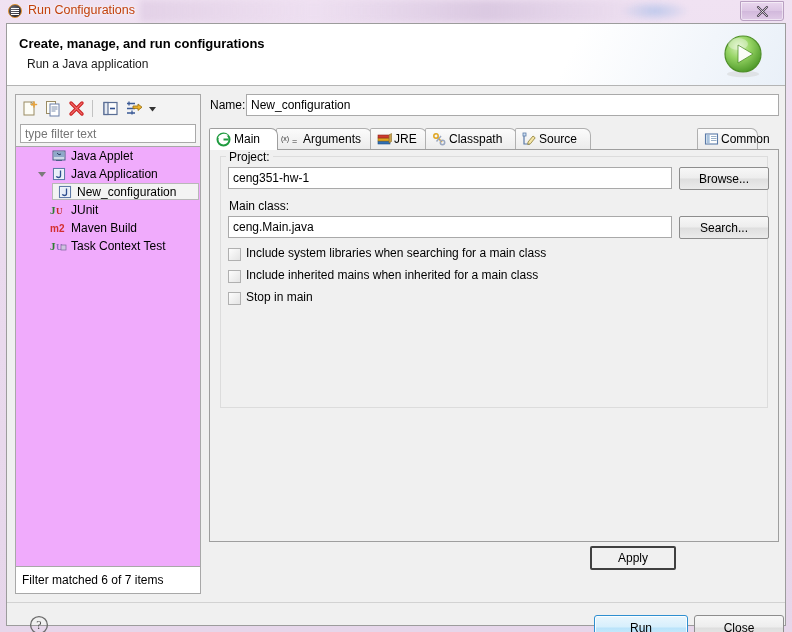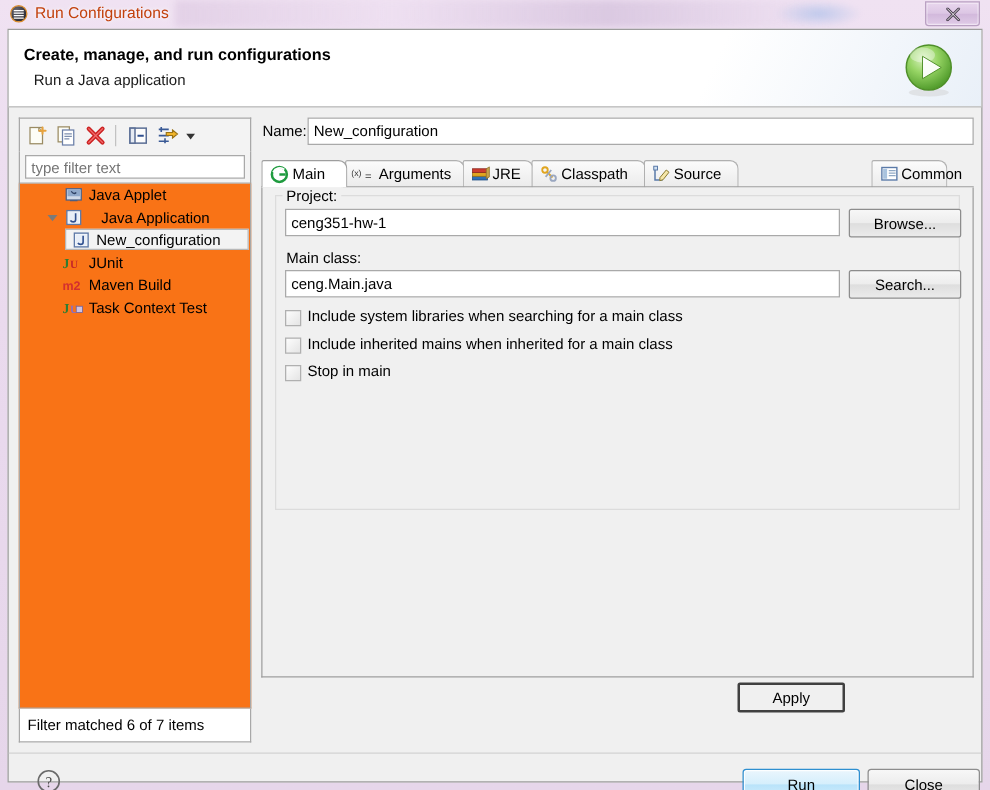--- a/index.html
+++ b/index.html
@@ -79,21 +79,21 @@
     position:absolute;left:0;top:27px;width:186px;height:26px;
     border:1px solid #a8a8a8;border-top:none;background:#f3f3f3;box-sizing:border-box;
     padding:3px 4px;
   }
   #filter-input{
     width:100%;height:19px;box-sizing:border-box;border:1px solid #a9a9a9;background:#fff;
     font-family:"Liberation Sans",sans-serif;font-size:12px;color:#777;padding:0 4px;outline:none;
   }
   #tree{
     position:absolute;left:0;top:53px;width:186px;height:420px;
-    background:#f97316;border:1px solid #a8a8a8;border-top:none;box-sizing:border-box;
+    background:#f0abfc;border:1px solid #a8a8a8;border-top:none;box-sizing:border-box;
     overflow:hidden;padding-top:3px;
   }
   .tnode{position:relative;height:18px;line-height:18px;font-size:12px;white-space:nowrap;}
   .tnode .lbl{position:absolute;top:0;}
   .tw{position:absolute;left:10px;top:6px;width:0;height:0;
       border-left:5px solid #7a7a7a;border-top:4px solid transparent;border-bottom:4px solid transparent;}
   .tw.open{border-left:4px solid transparent;border-right:4px solid transparent;border-top:5px solid #7a7a7a;
            border-bottom:none;left:9px;top:7px;}
   .ticon{position:absolute;top:2px;width:14px;height:14px;}
   #sel-box{
@@ -291,21 +291,21 @@
 
         <div class="tnode" style="top: 18px; position: absolute; left: 0px; width: 100%;">
           <span class="tw open" style="left: 22px; top: 7px;"></span>
           <span class="ticon" style="left:36px;">
             <svg width="14" height="14" viewBox="0 0 14 14">
               <rect x="1.5" y="1.5" width="11" height="11" fill="#ffffff" stroke="#5f7aa8" stroke-width="1.1"></rect>
               <rect x="2.5" y="2.5" width="9" height="9" fill="#e8eef7"></rect>
               <path d="M8.5 3.5 v5.2 q0 1.8 -2 1.8 q-1.6 0 -2.1 -1.2" stroke="#2f4f8f" stroke-width="1.3" fill="none"></path>
             </svg>
           </span>
-          <span class="lbl" style="left:65px;">Java Application</span>
+          <span class="lbl" style="left:55px;">Java Application</span>
         </div>
 
         <div class="tnode" style="top: 36px; position: absolute; left: 0px; width: 100%;">
           <span id="sel-box" style="top: 0px;"></span>
           <span class="ticon" style="left:42px;">
             <svg width="14" height="14" viewBox="0 0 14 14">
               <rect x="1.5" y="1.5" width="11" height="11" fill="#ffffff" stroke="#5f7aa8" stroke-width="1.1"></rect>
               <rect x="2.5" y="2.5" width="9" height="9" fill="#e8eef7"></rect>
               <path d="M8.5 3.5 v5.2 q0 1.8 -2 1.8 q-1.6 0 -2.1 -1.2" stroke="#2f4f8f" stroke-width="1.3" fill="none"></path>
             </svg>

